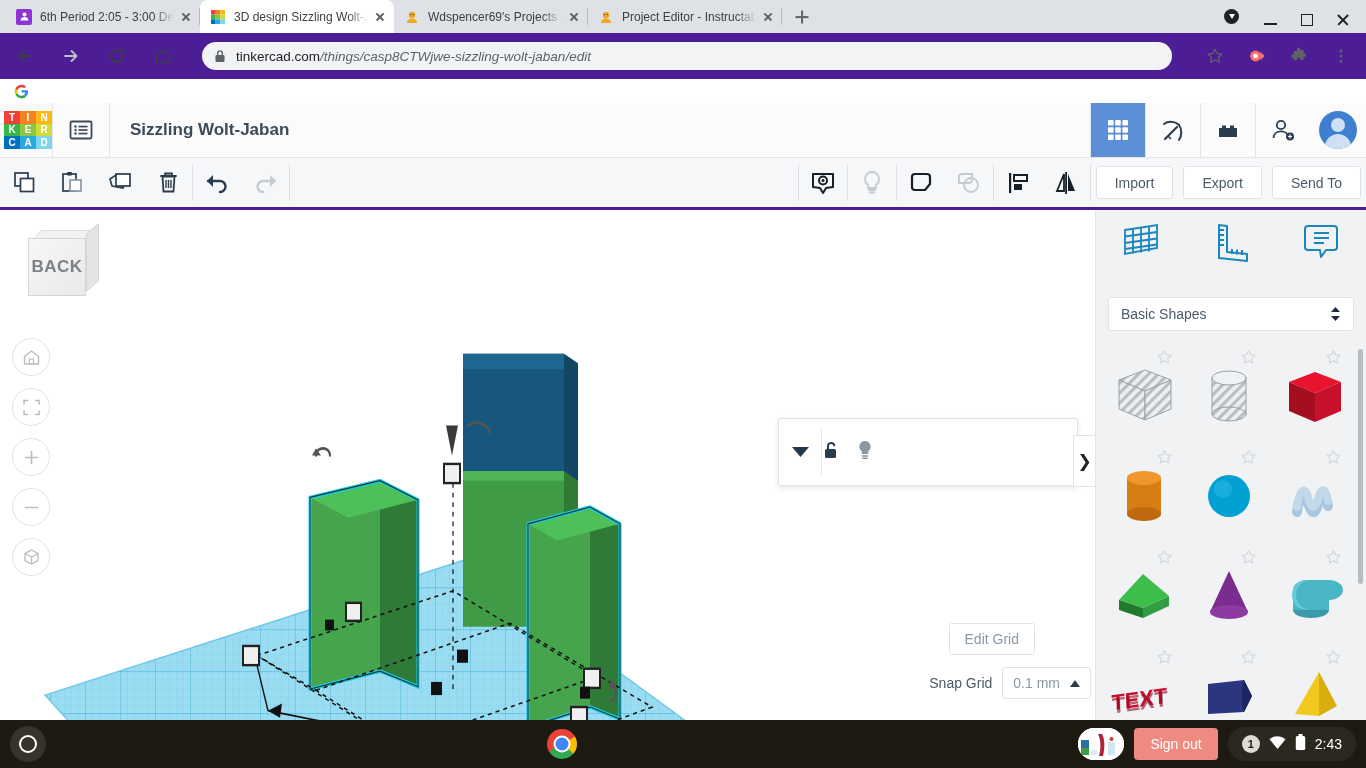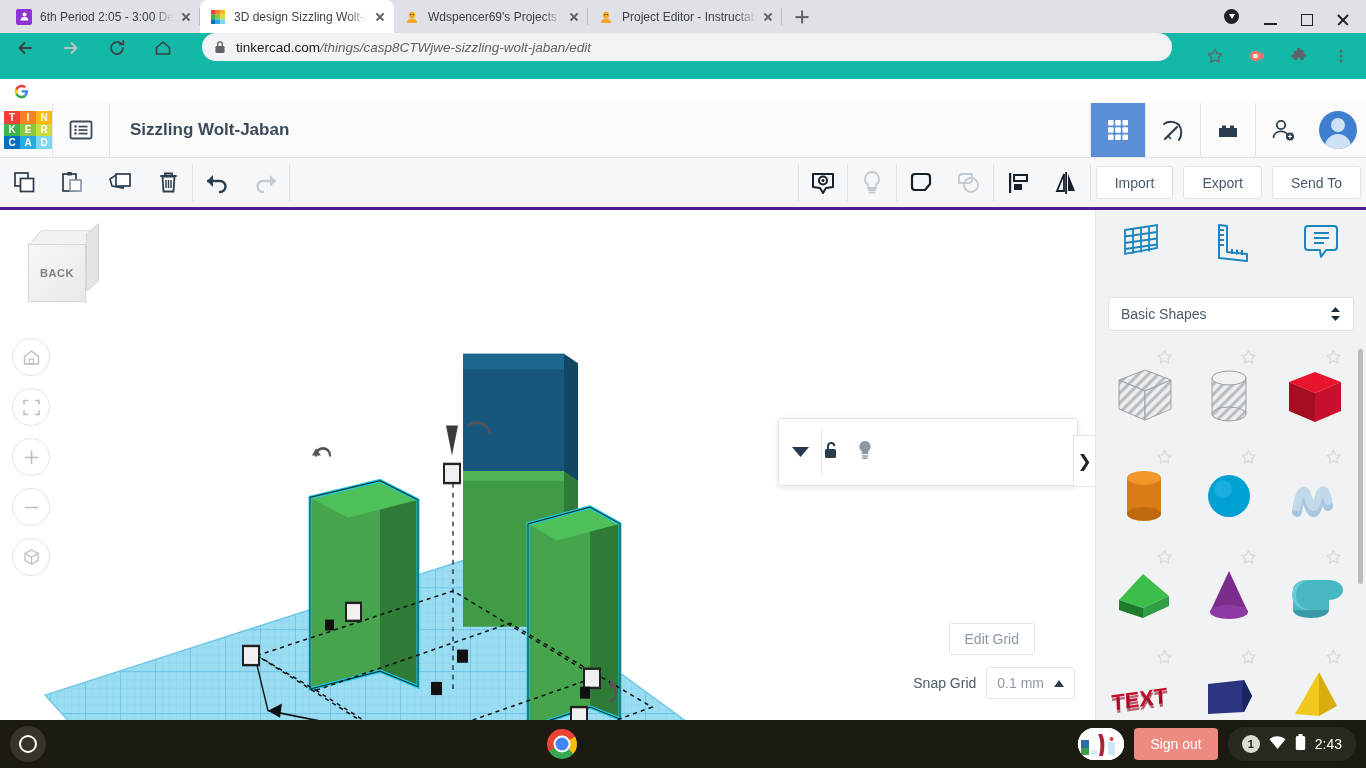--- a/index.html
+++ b/index.html
@@ -66,21 +66,21 @@
     display:flex;align-items:center;justify-content:center;
   }
   .wc-dl::after{ content:""; border-left:3.5px solid transparent;border-right:3.5px solid transparent;border-top:5px solid #fff; }
   .wc-min::after{ content:""; position:absolute; left:4px; top:14px; width:13px; height:1.6px; background:#202124; }
   .wc-max::after{ content:""; position:absolute; left:5px; top:5px; width:10px;height:10px;
     border:1.6px solid #202124; }
   .wc-cls::before,.wc-cls::after{ content:""; position:absolute; left:4px; top:10px; width:14px;height:1.6px;background:#202124; }
   .wc-cls::before{ transform:rotate(45deg);} .wc-cls::after{ transform:rotate(-45deg);}
 
   .browser-toolbar{
-    height:46px; background:#14b8a6; display:flex; 
+    height:46px; background:#4c1d95; display:flex; align-items:center;
     padding:0 10px; gap:16px;
   }
   .navbtn{ width:30px;height:30px; display:flex;align-items:center;justify-content:center;
     border-radius:50%; cursor:pointer; color:#5f6368; }
   .omnibox{
     flex:1 1 auto; height:28px; background:#f1f3f4; border-radius:14px;
     display:flex; align-items:center; padding:0 12px; margin:0 8px;
     font-size:13.5px; color:#202124; position:relative;
   }
   .omnibox .lock{ margin-right:10px; display:flex; }
@@ -138,25 +138,25 @@
     font-size:14px; color:#4a5a6a; cursor:pointer;
   }
 
   
   .tc-main{ display:flex; height:527px; }
   .viewport{
     flex:1 1 auto; position:relative; background:#ffffff; overflow:hidden;
   }
   .viewcube{ position:absolute; left:20px; top:20px; width:80px; height:80px; cursor:pointer; }
   .vc-face{
-    position:absolute; left:8px; top:14px; width:58px; height:58px;
+    position:absolute; left:8px; top:8px; width:58px; height:58px;
     background:linear-gradient(135deg,#f7f7f7,#e9e9e9);
     border:1px solid #d6d6d6;
     display:flex;align-items:center;justify-content:center;
-    font-size:11px; font-weight:bold; color:#7c8288; letter-spacing:.5px;
+    font-size:17px; font-weight:bold; color:#7c8288; letter-spacing:.5px;
   }
   .vc-top{
     position:absolute; left:8px; top:0; width:58px; height:15px;
     background:#f2f2f2; border:1px solid #dcdcdc;
     transform:skewX(-42deg); transform-origin:bottom left;
   }
   .vc-side{
     position:absolute; left:66px; top:4px; width:13px; height:58px;
     background:#e4e4e4; border:1px solid #d6d6d6;
     transform:skewY(-40deg); transform-origin:top left;
@@ -186,21 +186,21 @@
   .sw.hole{
     background:repeating-linear-gradient(45deg,#c9c9c9 0 3px,#e8e8e8 3px 6px);
     border:1px solid #bdbdbd;
   }
   .sp-actions{ display:flex; gap:16px; padding-right:16px; align-items:center; }
   .edit-grid-btn{
     position:absolute; right:60px; bottom:82px; border:1px solid #e0e3e6; background:#fff;
     border-radius:3px; padding:7px 15px; font-size:14px; color:#8b99a6; cursor:pointer;
   }
   .snapgrid{
-    position:absolute; right:20px; bottom:38px; display:flex; align-items:center; gap:10px;
+    position:absolute; right:4px; bottom:38px; display:flex; align-items:center; gap:10px;
   }
   .snapgrid-label{ font-size:14px; color:#4a5a6a; }
   .snapgrid-select{
     border:1px solid #e0e3e6; background:#fff; border-radius:3px;
     padding:7px 10px; min-width:88px; font-size:14px; color:#8b99a6;
     display:flex; align-items:center; justify-content:space-between; gap:10px; cursor:pointer;
   }
   .panel-toggle{
     position:absolute; right:0; top:225px; width:22px; height:52px;
     background:#fff; border:1px solid #e0e3e6; border-right:none;

